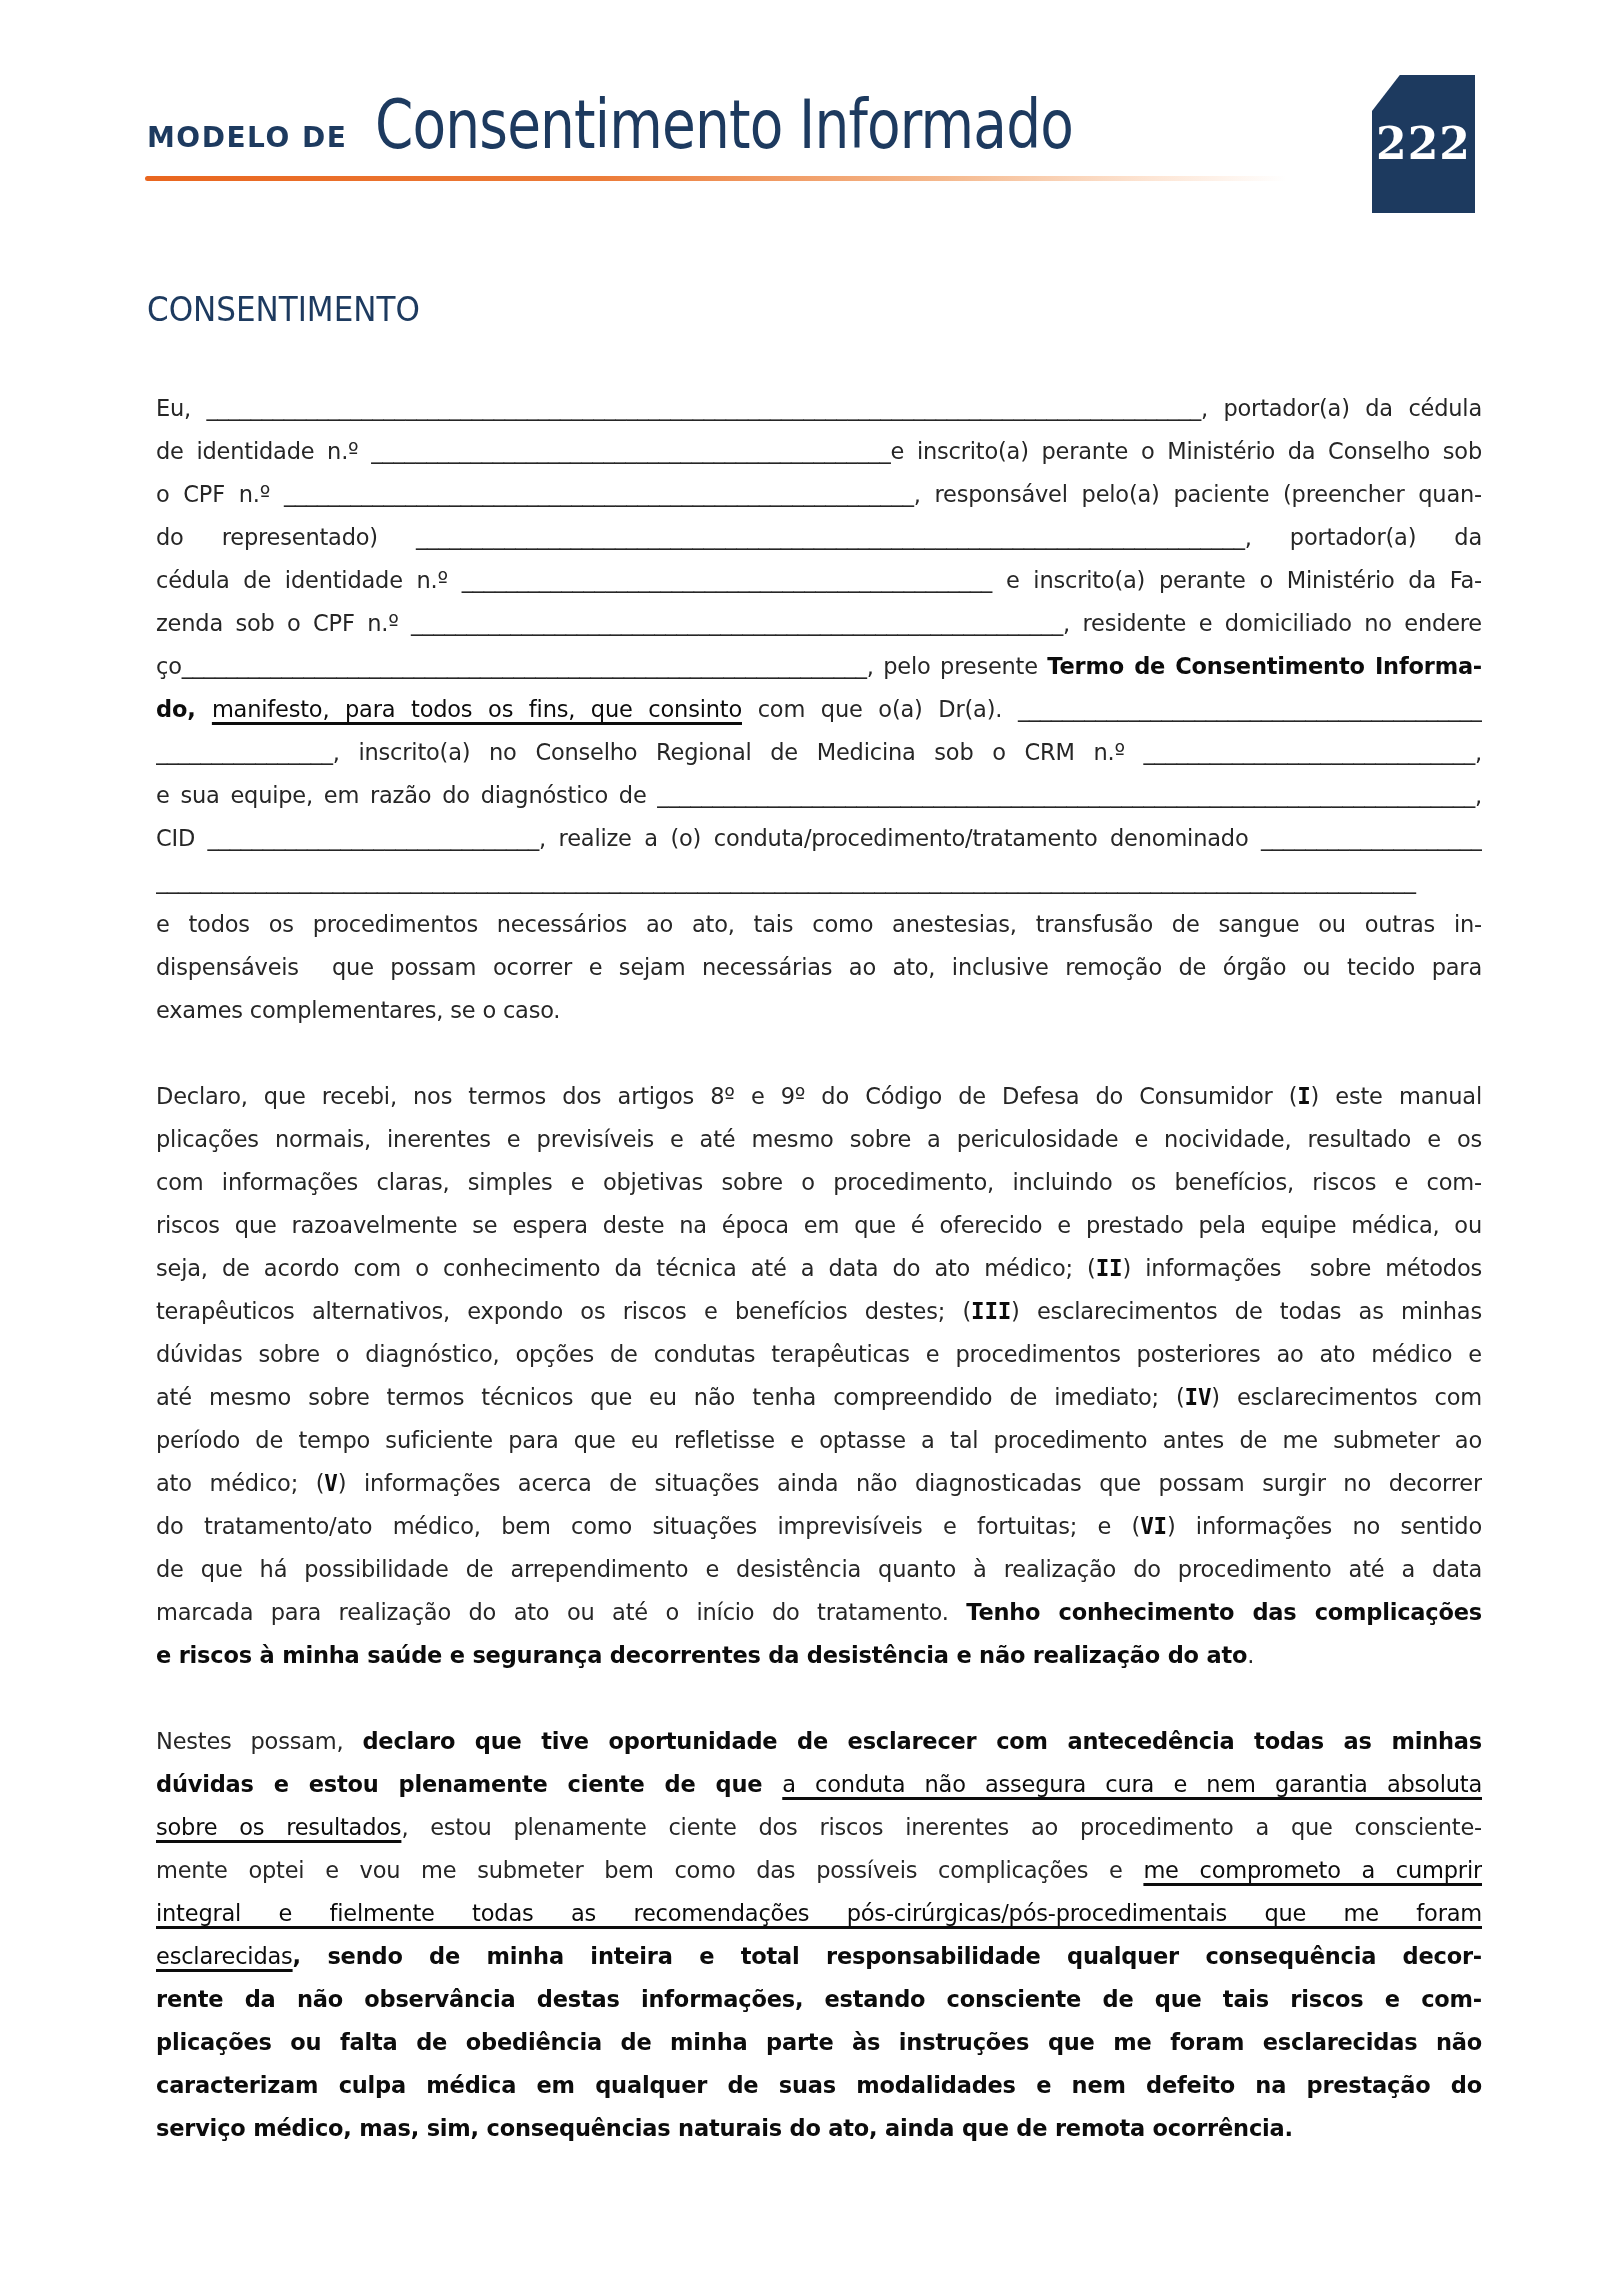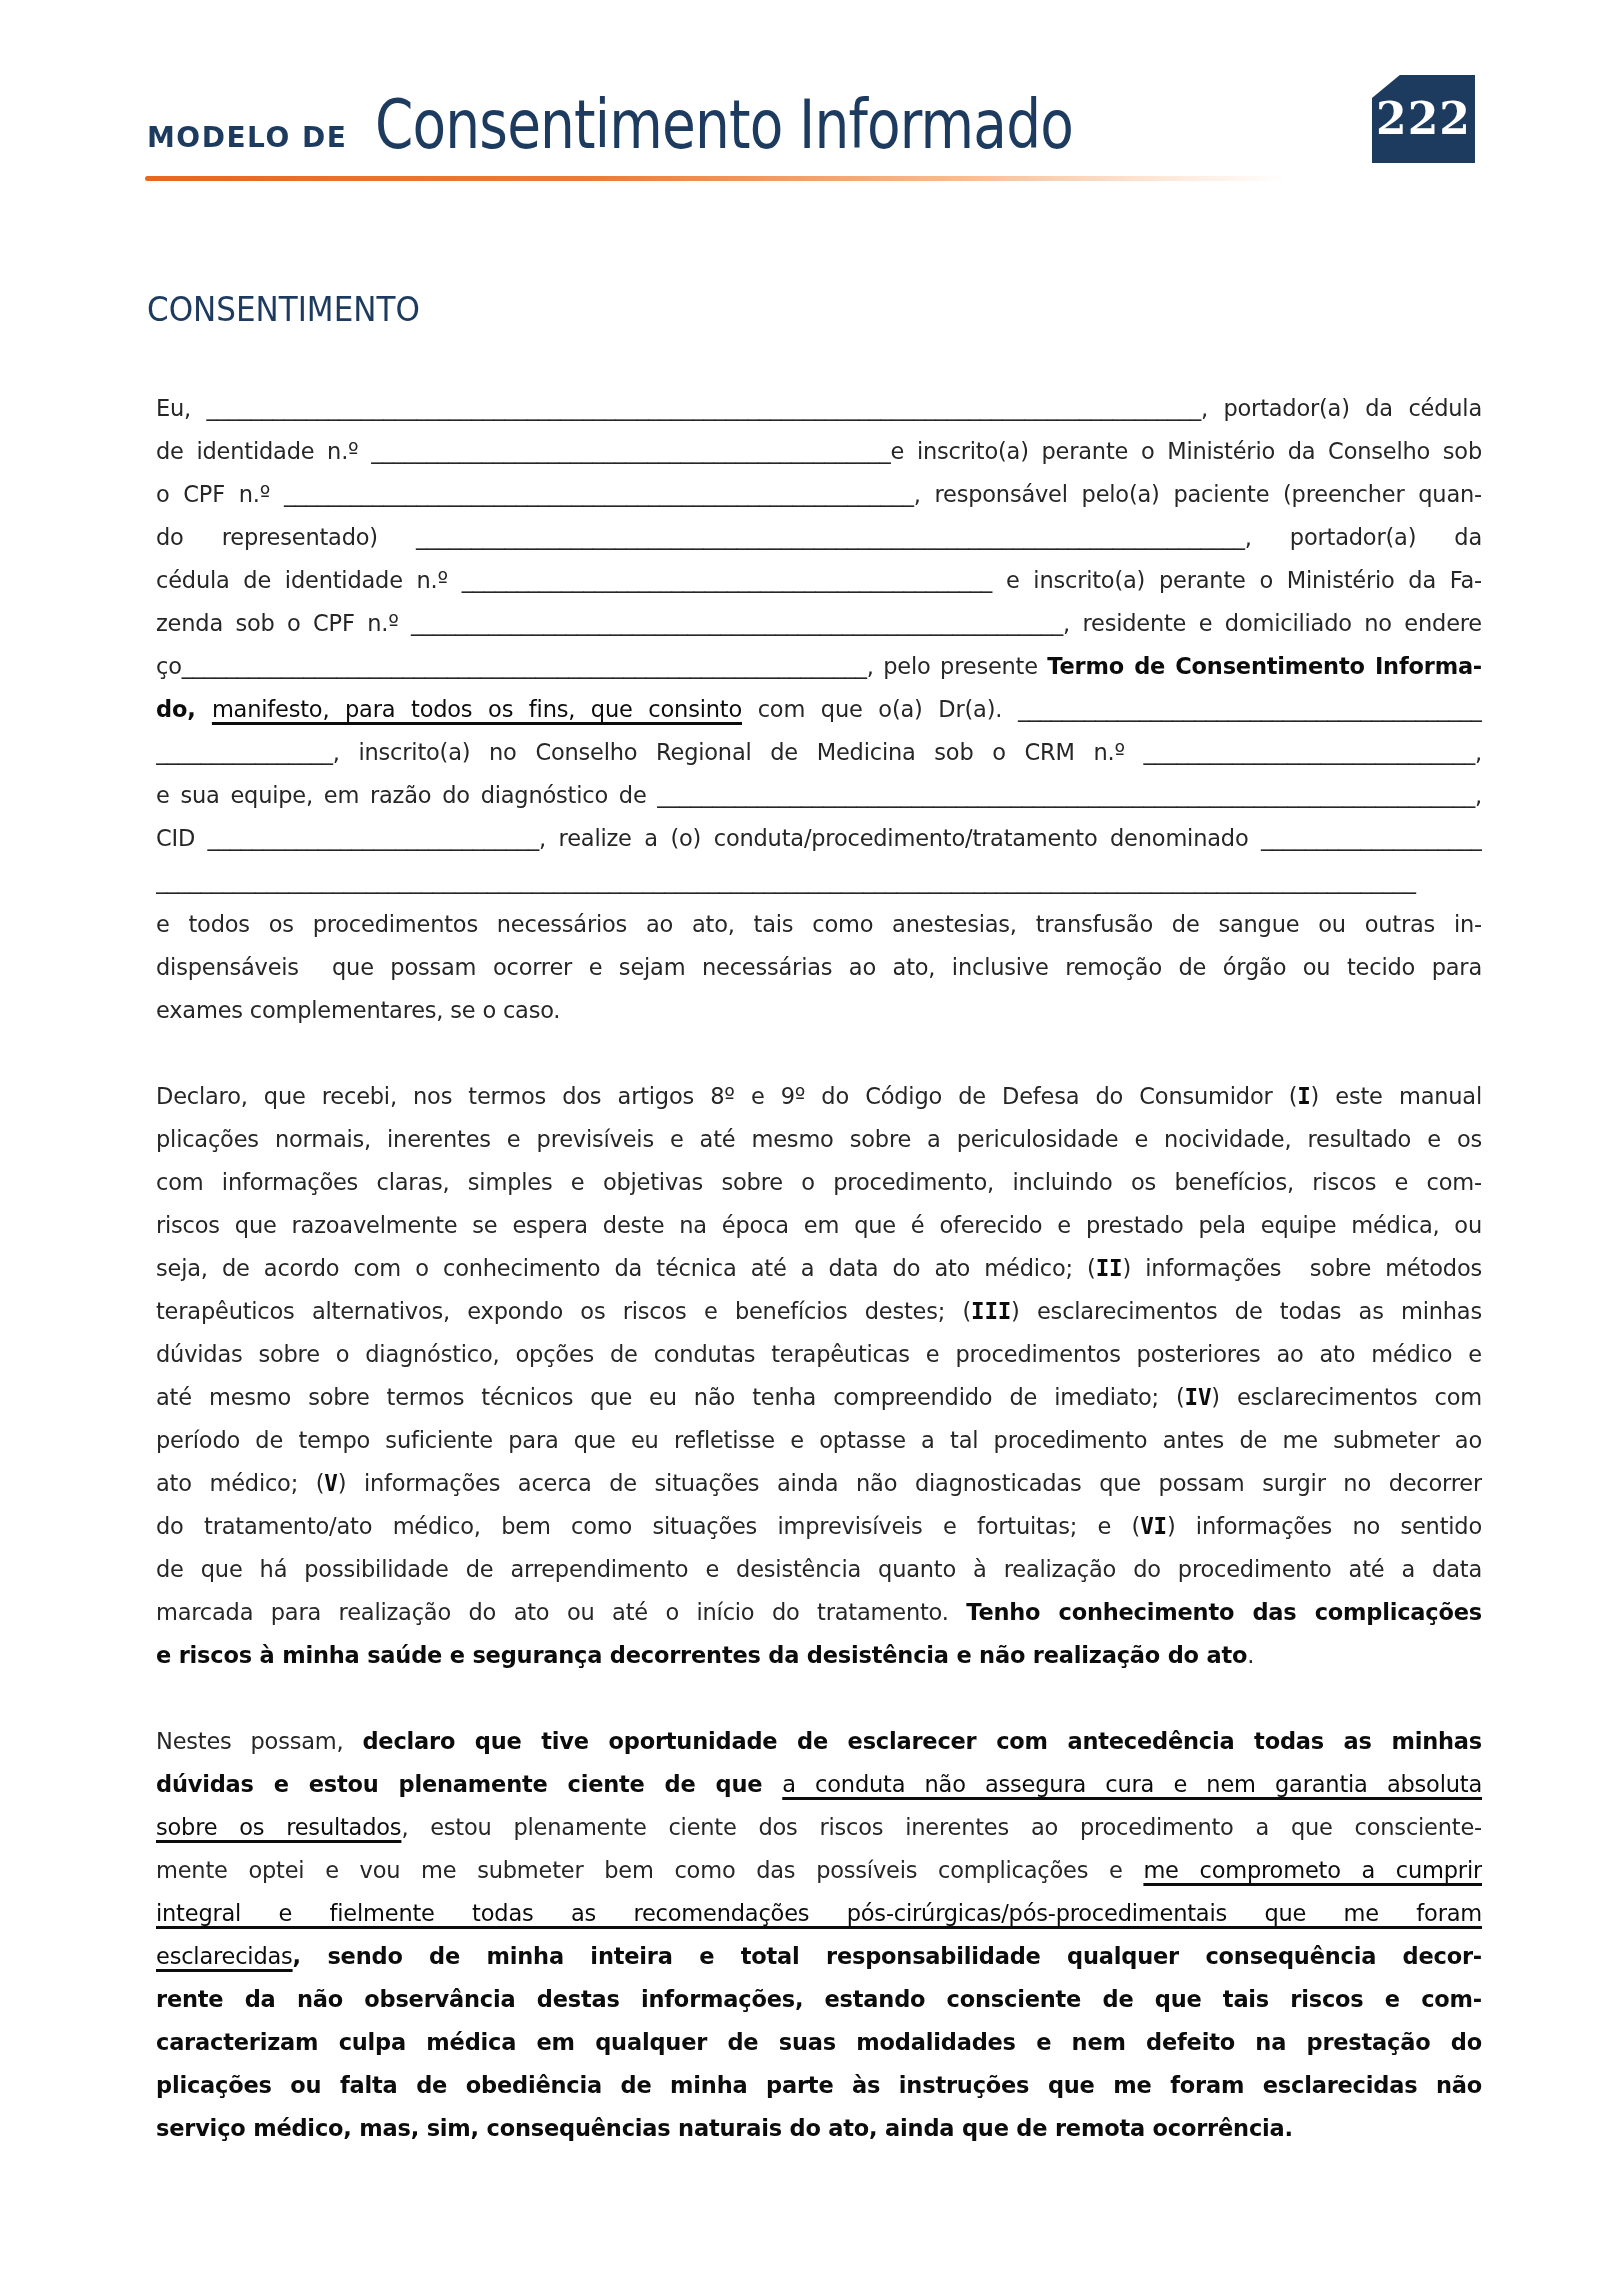--- a/index.html
+++ b/index.html
@@ -19,21 +19,21 @@
   .big-title {
     font-size:67px; font-weight:400; color:#1d3a5f; line-height:0.95;
     letter-spacing:-1px; transform:scaleX(0.82); transform-origin:left bottom;
     white-space:nowrap;
   }
   .header-rule {
     position:absolute; left:145px; top:176px; width:1142px; height:4.9px; border-radius:2.9px;
     background:linear-gradient(to right, #e9661f 0%, #ec7c39 40%, #f5b98e 70%, #fde5d4 88%, rgba(255,255,255,0) 100%);
   }
   .page-badge {
-    position:absolute; left:1372px; top:75px; width:103px; height:88px;
+    position:absolute; left:1372px; top:75px; width:103px; height:138px;
     background:#1d3a5f;
     clip-path:polygon(27% 0, 100% 0, 100% 100%, 0 100%, 0 26%);
     display:flex; align-items:center; justify-content:center;
   }
   .page-number {
     font-family:"DejaVu Serif", serif; font-weight:bold; font-size:44px;
     color:#ffffff; letter-spacing:1px; line-height:1;
   }
   
   .section-title {
@@ -113,20 +113,20 @@
         <div class="line last"><span class="seg-b">e riscos à minha saúde e segurança decorrentes da desistência e não realização do ato</span><span class="seg-n">.</span></div>
       </div>
       <div class="paragraph">
         <div class="line"><span class="seg-n">Nestes possam, </span><span class="seg-b">declaro que tive oportunidade de esclarecer com antecedência todas as minhas</span></div>
         <div class="line"><span class="seg-b">dúvidas e estou plenamente ciente de que </span><span class="seg-bu">a conduta não assegura cura e nem garantia absoluta</span></div>
         <div class="line"><span class="seg-bu">sobre os resultados</span><span class="seg-n">, estou plenamente ciente dos riscos inerentes ao procedimento a que consciente-</span></div>
         <div class="line"><span class="seg-n">mente optei e vou me submeter bem como das possíveis complicações e </span><span class="seg-bu">me comprometo a cumprir</span></div>
         <div class="line"><span class="seg-bu">integral e fielmente todas as recomendações pós-cirúrgicas/pós-procedimentais que me foram</span></div>
         <div class="line"><span class="seg-bu">esclarecidas</span><span class="seg-b">, sendo de minha inteira e total responsabilidade qualquer consequência decor-</span></div>
         <div class="line"><span class="seg-b">rente da não observância destas informações, estando consciente de que tais riscos e com-</span></div>
+        <div class="line"><span class="seg-b">plicações ou falta de obediência de minha parte às instruções que me foram esclarecidas não</span></div>
         <div class="line"><span class="seg-b">caracterizam culpa médica em qualquer de suas modalidades e nem defeito na prestação do</span></div>
-        <div class="line"><span class="seg-b">plicações ou falta de obediência de minha parte às instruções que me foram esclarecidas não</span></div>
         <div class="line last"><span class="seg-b">serviço médico, mas, sim, consequências naturais do ato, ainda que de remota ocorrência.</span></div>
       </div>
     </div>
 
 </div>
 
 
 </body></html>

